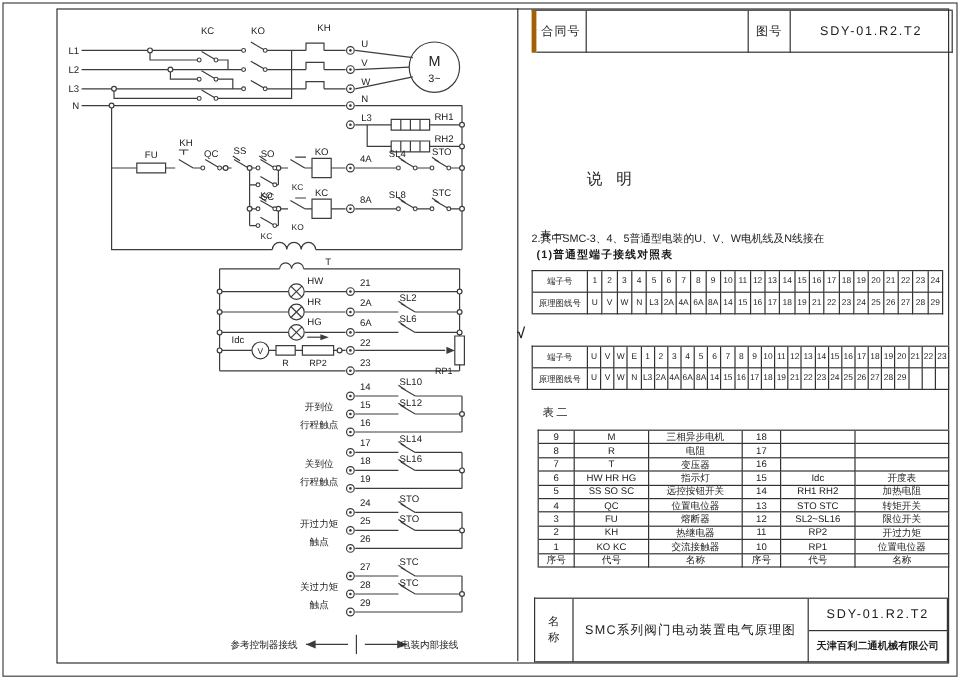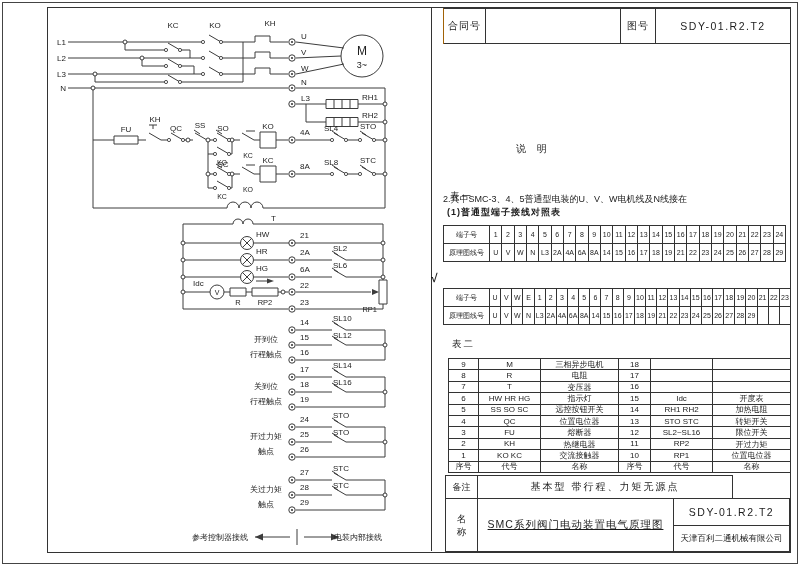--- a/index.html
+++ b/index.html
@@ -4,27 +4,27 @@
 <style>
   html,body{margin:0;padding:0;background:#e8e8e8;}
   #page{position:relative;width:800px;height:566px;background:#ffffff;overflow:hidden;
         font-family:"Liberation Sans","DejaVu Sans",sans-serif;color:#1c1c1c;}
   .abs{position:absolute;}
   #outer-border{left:2px;top:2px;width:794px;height:560px;border:1px solid #444;}
   #inner-frame{left:47px;top:7px;width:742px;height:544px;border:1px solid #333;}
   #panel-divider{left:431px;top:7px;width:1px;height:544px;background:#333;}
   
   #header-strip{left:443px;top:8px;width:347px;height:35px;display:grid;
-      grid-template-columns:42px 135px 35px 135px;border-left:1px solid #a16207;border-top:1px solid #333;}
+      grid-template-columns:42px 135px 35px 135px;border-left:4px solid #a16207;border-top:1px solid #333;}
   #header-strip>div{border-right:1px solid #333;border-bottom:1px solid #333;
       display:flex;align-items:center;justify-content:center;font-size:10px;letter-spacing:1px;}
   #header-strip .num{font-size:10.5px;letter-spacing:1.5px;}
   
   #notes{left:443px;top:106px;width:336px;font-size:9px;line-height:17px;white-space:pre;}
-  #notes .ntitle{margin-left:73px;font-size:10px;letter-spacing:4px;}
+  #notes .ntitle{margin-left:46px;font-size:13px;letter-spacing:4px;}
   
   .tlabel{font-size:9.5px;letter-spacing:2px;}
   .ttitle{font-size:9px;letter-spacing:1px;}
   .check{font-size:12px;font-weight:bold;}
   
   .tbl{display:grid;border-left:1px solid #333;border-top:1px solid #333;background:#fff;}
   .tbl>div{border-right:1px solid #333;border-bottom:1px solid #333;
       display:flex;align-items:center;justify-content:center;overflow:hidden;}
   #t1a{left:443px;top:225px;width:342px;height:36px;grid-template-columns:46px repeat(24,1fr);grid-auto-rows:1fr;font-size:7px;}
   #t1b{left:443px;top:288px;width:347px;height:36px;grid-template-columns:46px repeat(27,1fr);grid-auto-rows:1fr;font-size:7px;}
@@ -33,23 +33,23 @@
   #remark-row{left:445px;top:475px;width:287px;height:23px;display:grid;grid-template-columns:32px 1fr;
       border-left:1px solid #333;border-top:1px solid #333;}
   #remark-row>div{border-right:1px solid #333;border-bottom:1px solid #333;display:flex;align-items:center;justify-content:center;}
   #remark-row .lab{font-size:9px;}
   #remark-row .val{font-size:10px;letter-spacing:2px;}
   #name-block{left:445px;top:498px;width:344px;height:53px;display:grid;
       grid-template-columns:32px 196px 1fr;grid-template-rows:27px 1fr;
       border-left:1px solid #333;border-top:1px solid #333;}
   #name-block>div{border-right:1px solid #333;border-bottom:1px solid #333;display:flex;align-items:center;justify-content:center;text-align:center;}
   #name-label span{display:inline-block;width:12px;font-size:9.5px;word-break:break-all;line-height:13px;}
-  #name-title{font-size:10.5px;letter-spacing:1px;text-decoration:underline;}
+  #name-title{font-size:10.5px;letter-spacing:1px;}
   #model-cell{font-size:10.5px;letter-spacing:1.5px;}
-  #company-cell{font-size:8.5px;}
+  #company-cell{font-size:8.5px;font-weight:bold;}
   
   #schematic{left:30px;top:8px;}
   #schematic path, #schematic circle, #schematic rect, #schematic line{vector-effect:non-scaling-stroke;}
   text{fill:#1c1c1c;}
 </style>
 </head>
 <body>
 
 <div id="page">
   <div class="abs" id="outer-border"></div>
@@ -541,24 +541,20 @@
       <div>RP1</div>
       <div>位置电位器</div>
       <div>序号</div>
       <div>代号</div>
       <div>名称</div>
       <div>序号</div>
       <div>代号</div>
       <div>名称</div>
     </div>
 
-  <div class="abs" id="remark-row">
-    <div class="lab">备注</div>
-    <div class="val">基本型  带行程、力矩无源点</div>
-  </div>
   <div class="abs" id="name-block">
     <div id="name-label" style="grid-row:1/3">
         <span>名称</span>
       </div>
     <div id="name-title" style="grid-row:1/3">SMC系列阀门电动装置电气原理图</div>
     <div id="model-cell">SDY-01.R2.T2</div>
     <div id="company-cell">天津百利二通机械有限公司</div>
   </div>
 </div>
 

